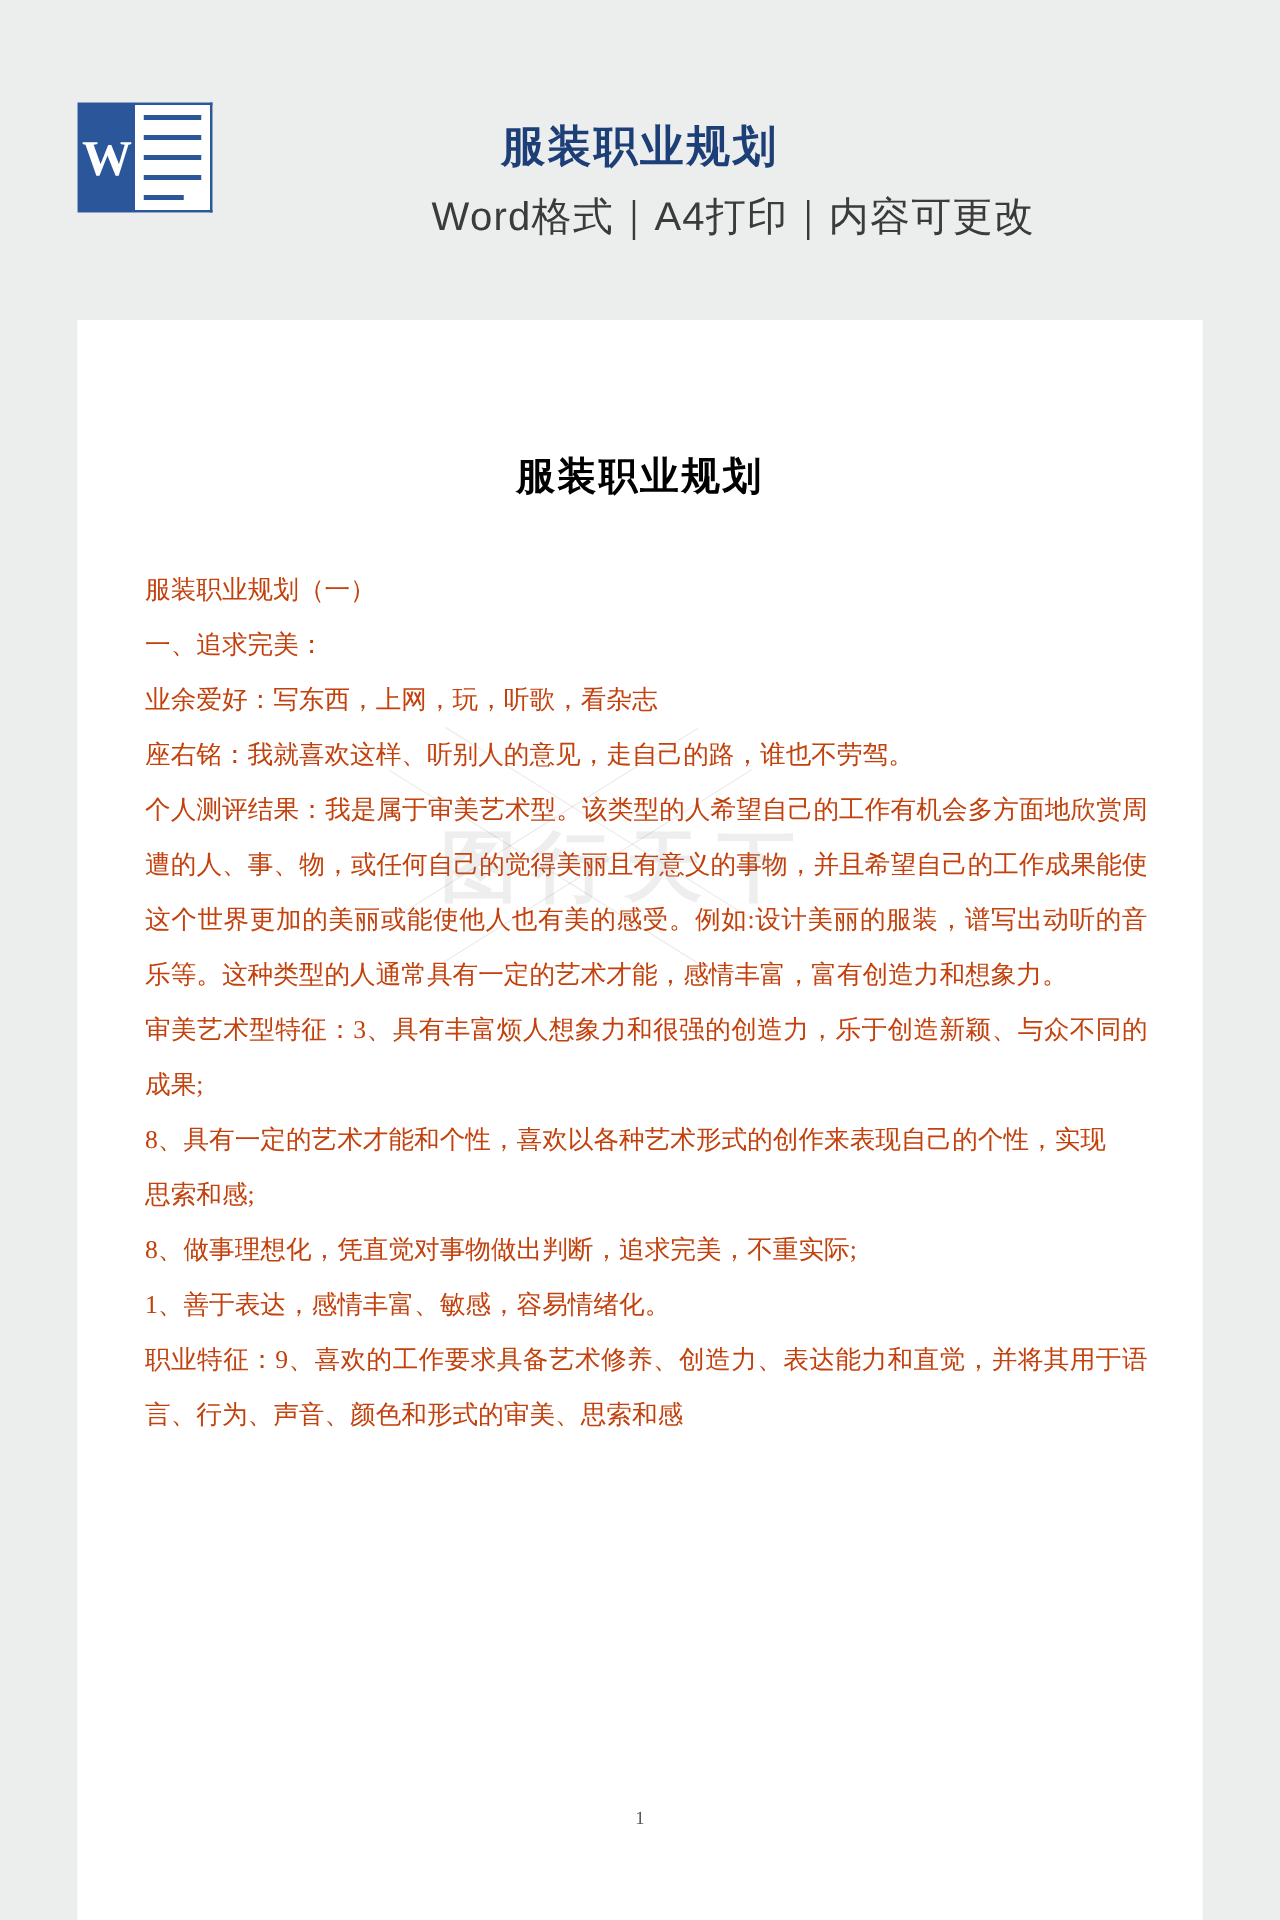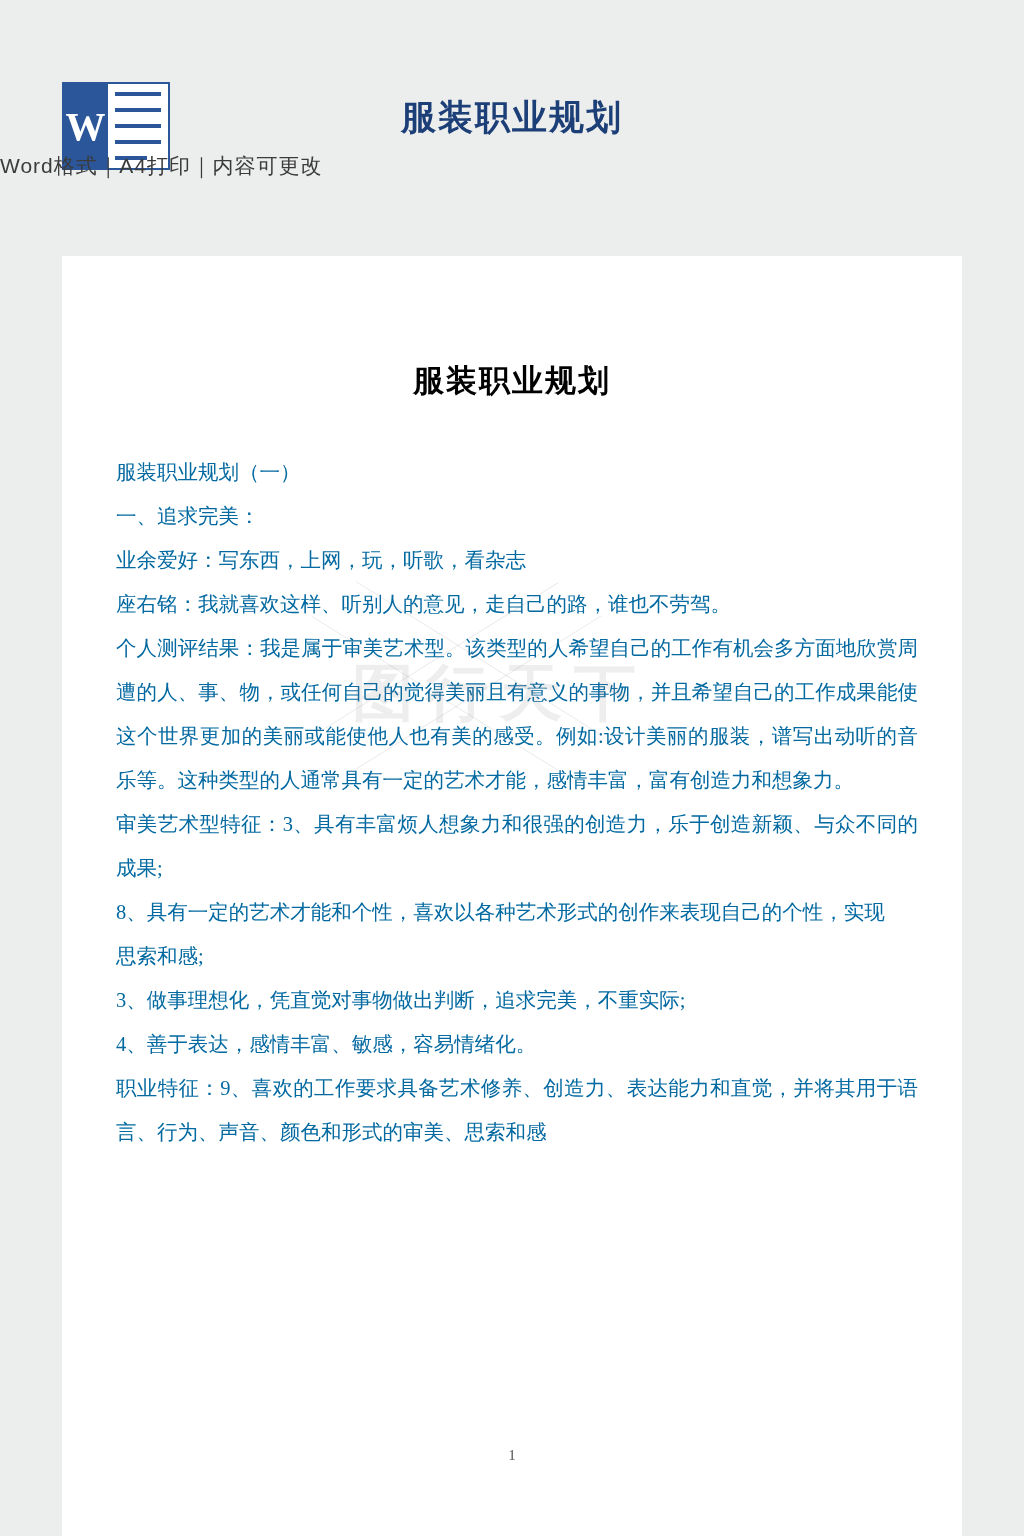--- a/index.html
+++ b/index.html
@@ -74,22 +74,22 @@
     font-size: 35px;
     font-weight: bold;
     color: #1d3f77;
     letter-spacing: 2px;
   }
   .header-sub {
     position: absolute;
     left: 0;
     top: 152px;
     width: 828px;
-    text-align: left;
-    font-size: 21px;
+    text-align: right;
+    font-size: 32px;
     color: #3b3b3b;
     letter-spacing: 1px;
   }
 
   
   .page {
     position: absolute;
     left: 62px;
     top: 256px;
     width: 900px;
@@ -106,21 +106,21 @@
     font-weight: bold;
     color: #000;
     font-family: "Liberation Serif", serif;
     letter-spacing: 2px;
   }
 
   .doc-body {
     margin: 48px 44px 0 44px;
     font-family: "Liberation Serif", serif;
     font-size: 20.5px;
-    color: #0369a1;
+    color: #c2410c;
     line-height: 44px;
     text-align: justify;
   }
   .doc-body p {
     margin: 0;
     text-indent: 0;
   }
   .doc-body p.ind {
     padding-left: 10px;
   }
@@ -199,19 +199,19 @@
 
   <div class="doc-body">
     <p class="ind">服装职业规划（一）</p>
     <p class="ind">一、追求完美：</p>
     <p class="ind">业余爱好：写东西，上网，玩，听歌，看杂志</p>
     <p class="ind">座右铭：我就喜欢这样、听别人的意见，走自己的路，谁也不劳驾。</p>
     <p class="ind">个人测评结果：我是属于审美艺术型。该类型的人希望自己的工作有机会多方面地欣赏周遭的人、事、物，或任何自己的觉得美丽且有意义的事物，并且希望自己的工作成果能使这个世界更加的美丽或能使他人也有美的感受。例如:设计美丽的服装，谱写出动听的音乐等。这种类型的人通常具有一定的艺术才能，感情丰富，富有创造力和想象力。</p>
     <p class="ind">审美艺术型特征：3、具有丰富烦人想象力和很强的创造力，乐于创造新颖、与众不同的成果;</p>
     <p class="ind">8、具有一定的艺术才能和个性，喜欢以各种艺术形式的创作来表现自己的个性，实现</p>
     <p class="ind">思索和感;</p>
-    <p class="ind">3、做事理想化，凭直觉对事物做出判断，追求完美，不重实际;</p>
-    <p class="ind">4、善于表达，感情丰富、敏感，容易情绪化。</p>
+    <p class="ind">8、做事理想化，凭直觉对事物做出判断，追求完美，不重实际;</p>
+    <p class="ind">1、善于表达，感情丰富、敏感，容易情绪化。</p>
     <p class="ind">职业特征：9、喜欢的工作要求具备艺术修养、创造力、表达能力和直觉，并将其用于语言、行为、声音、颜色和形式的审美、思索和感</p>
   </div>
 
   <div class="page-number">1</div>
 </div>
 
 </body></html>

